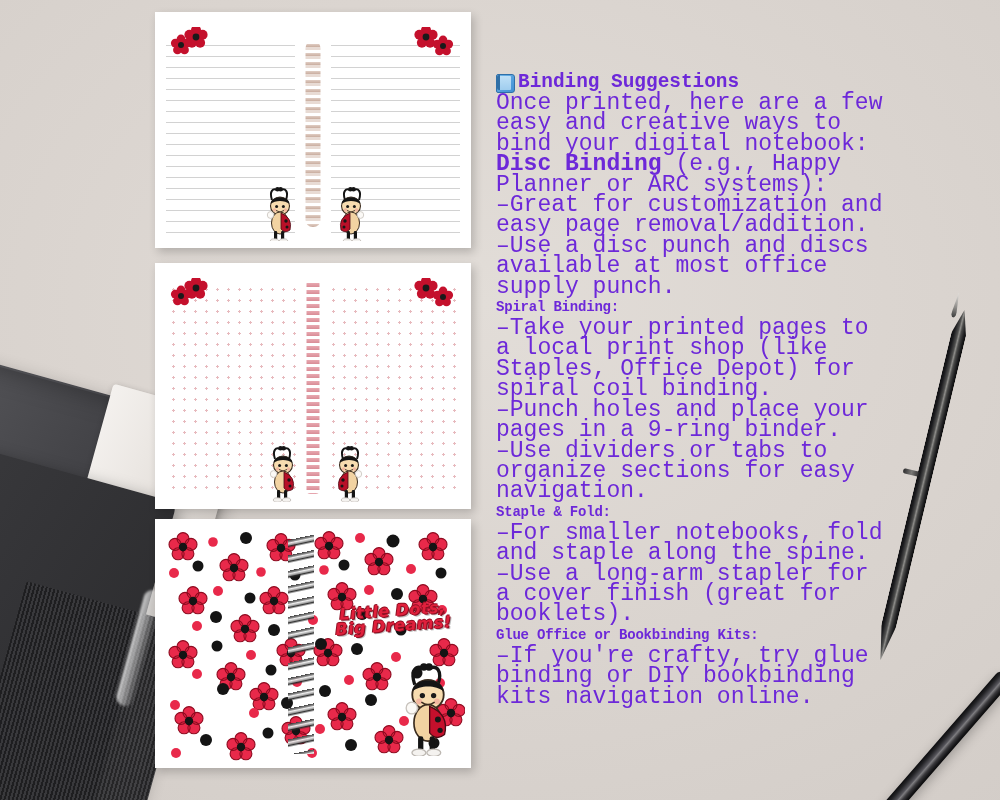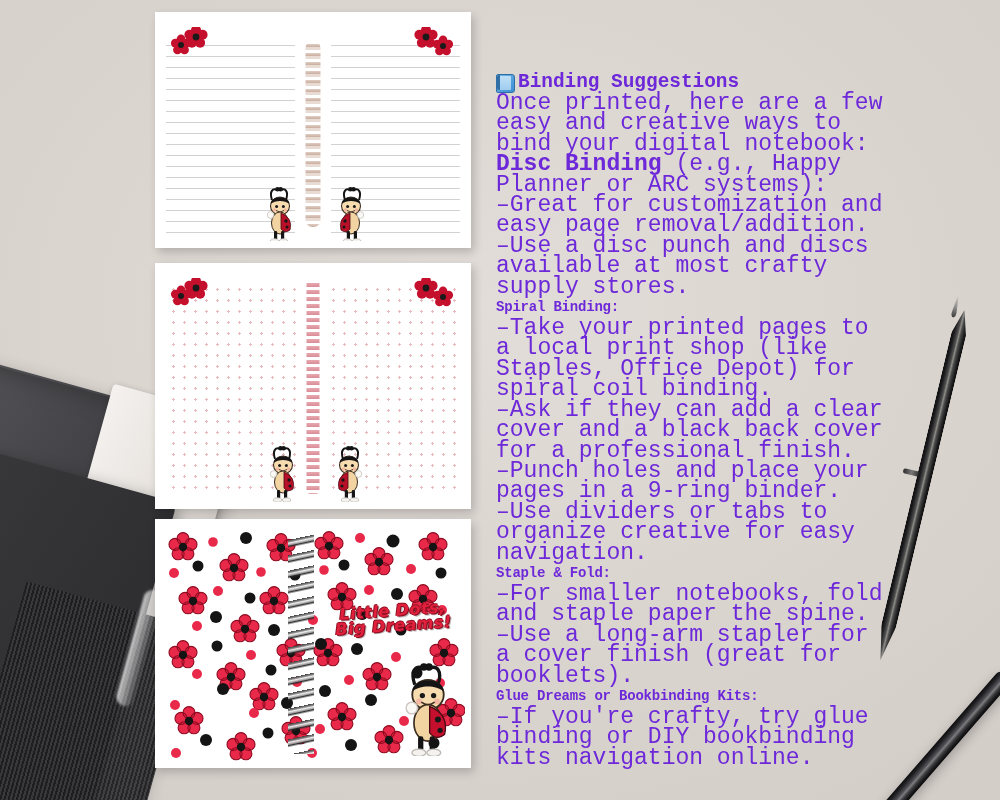--- a/index.html
+++ b/index.html
@@ -682,31 +682,30 @@
     </span>
     <span>Binding Suggestions</span>
   </p>
 
   <p class="t-body">Once printed, here are a few easy and creative ways to bind your digital notebook:</p>
 
   <p class="t-body">
     <span class="t-inline-head">Disc Binding</span><span> (e.g., Happy Planner or ARC systems):</span>
   </p>
   <p class="t-body">–Great for customization and easy page removal/addition.</p>
-  <p class="t-body">–Use a disc punch and discs available at most crafty supply stores.</p>
+  <p class="t-body">–Use a disc punch and discs available at most office supply punch.</p>
 
   <p class="t-head">Spiral Binding:</p>
   <p class="t-body">–Take your printed pages to a local print shop (like Staples, Office Depot) for spiral coil binding.</p>
-  <p class="t-body">–Ask if they can add a clear cover and a black back cover for a professional finish.</p>
 
   <p class="t-body">–Punch holes and place your pages in a 9-ring binder.</p>
-  <p class="t-body">–Use dividers or tabs to organize creative for easy navigation.</p>
+  <p class="t-body">–Use dividers or tabs to organize sections for easy navigation.</p>
 
   <p class="t-head">Staple &amp; Fold:</p>
-  <p class="t-body">–For smaller notebooks, fold and staple paper the spine.</p>
+  <p class="t-body">–For smaller notebooks, fold and staple along the spine.</p>
   <p class="t-body">–Use a long-arm stapler for a cover finish (great for booklets).</p>
 
-  <p class="t-head">Glue Dreams or Bookbinding Kits:</p>
+  <p class="t-head">Glue Office or Bookbinding Kits:</p>
   <p class="t-body">–If you're crafty, try glue binding or DIY bookbinding kits navigation online.</p>
 
   <div class="spacer"></div>
 
 </div>
 
 </body></html>

